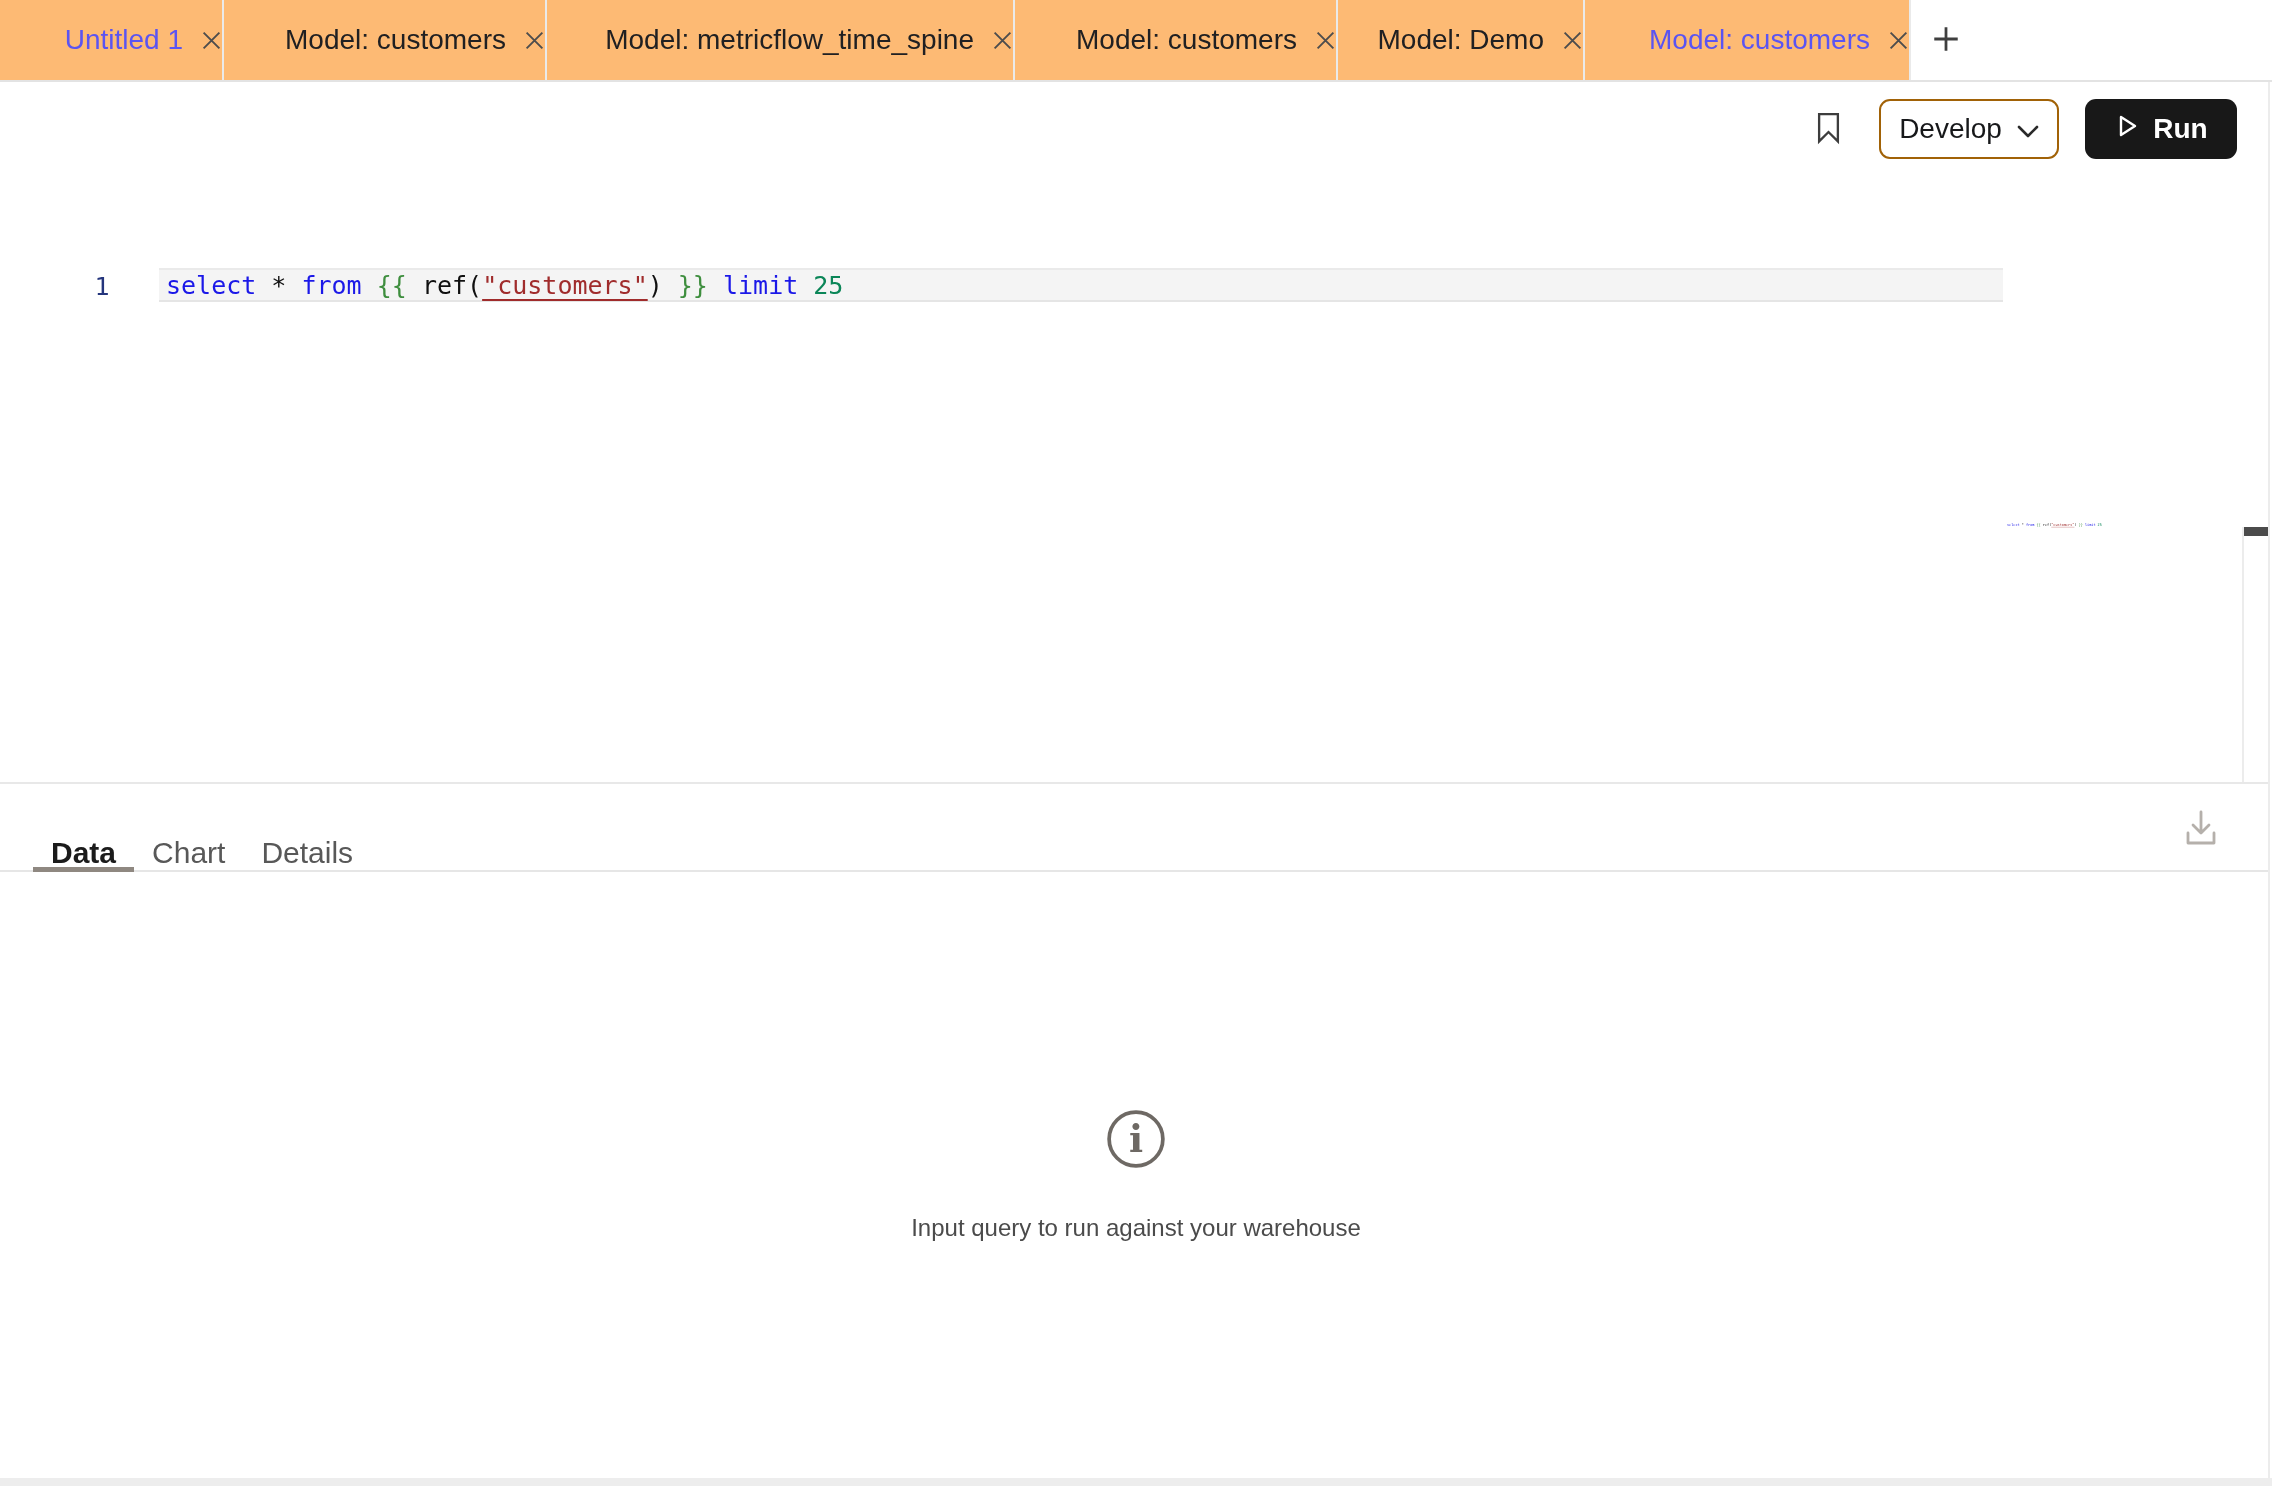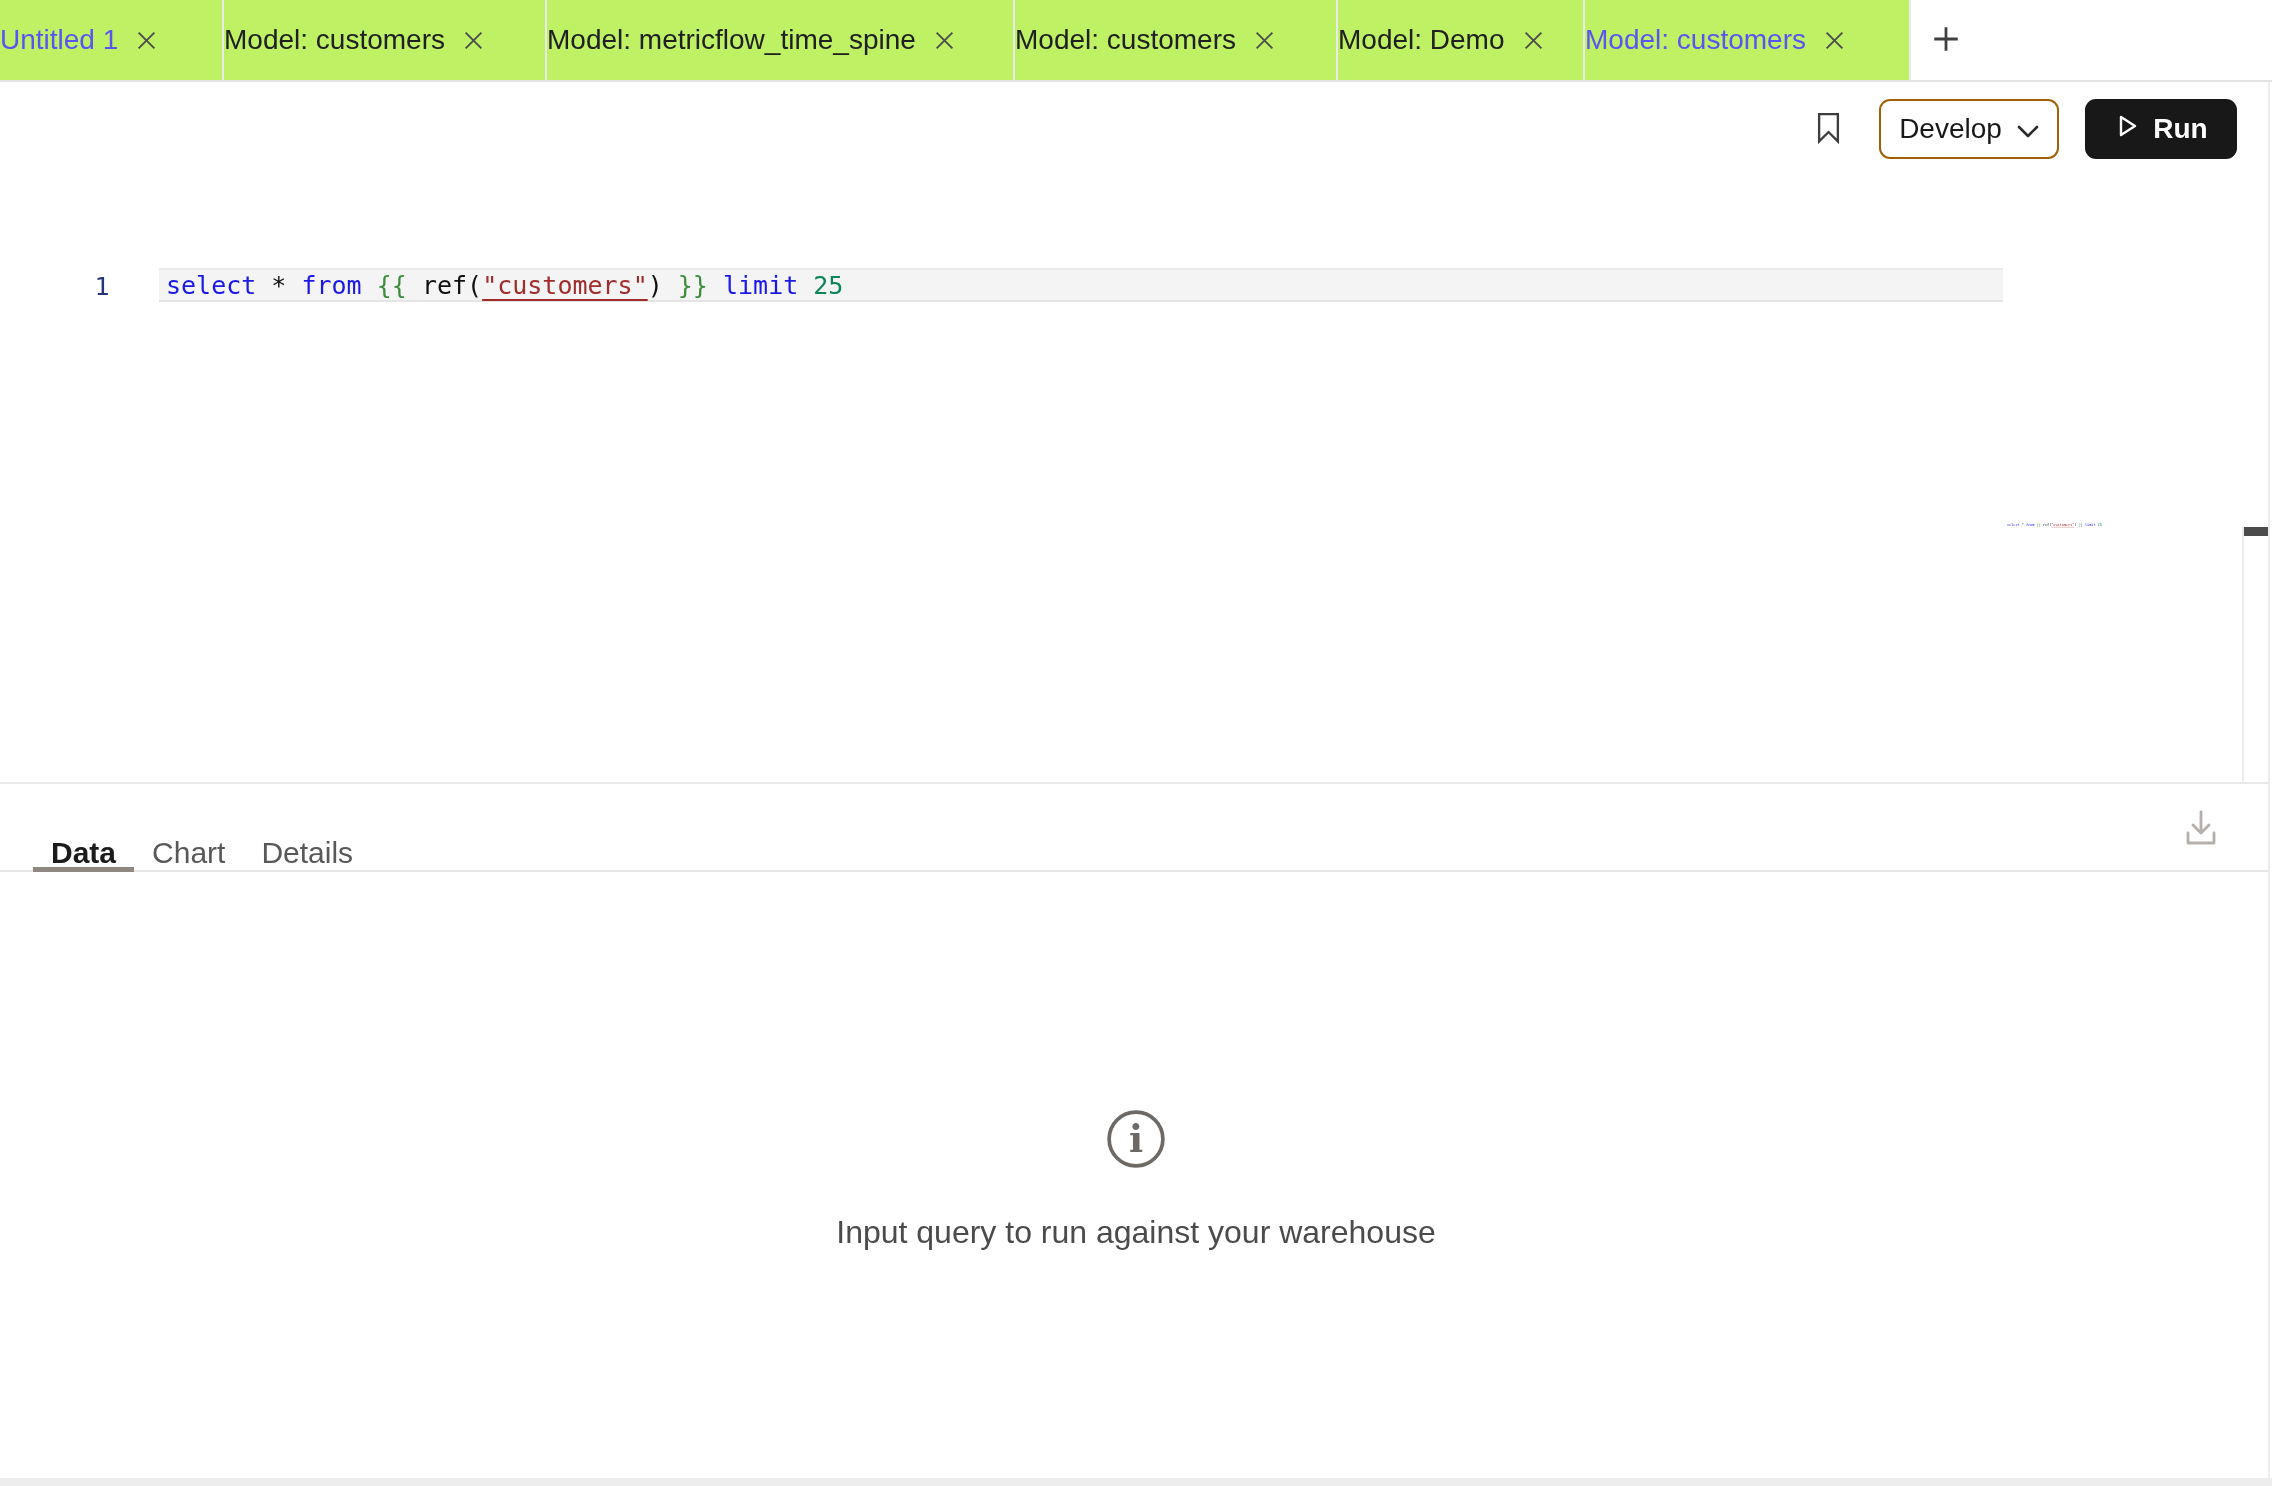--- a/index.html
+++ b/index.html
@@ -3,22 +3,22 @@
 <meta charset="utf-8">
 <style>
   * { margin:0; padding:0; box-sizing:border-box; }
   html,body { width:2272px; height:1486px; background:#fff; overflow:hidden;
               font-family:"Liberation Sans", sans-serif; color:#1d1d1f; }
   .app { position:relative; width:2272px; height:1486px; background:#fff; }
 
   
   .tabbar { position:absolute; top:0; left:0; right:0; height:82px; background:#fff;
             border-bottom:2px solid #e3e3e3; display:flex; align-items:stretch; }
-  .tab { border-right:2px solid #eaeaea; display:flex; align-items:center; justify-content:flex-start;
-         gap:18px; font-size:28px; background:#bef264; cursor:pointer; }
+  .tab { border-right:2px solid #eaeaea; display:flex; align-items:center; justify-content:flex-end;
+         gap:18px; font-size:28px; background:#fdba74; cursor:pointer; }
   .tab-label { color:#202022; white-space:nowrap; }
   .tab.active .tab-label { color:var(--accent,#5b54f2); }
   .close-x { display:flex; align-items:center; }
   .newtab { display:flex; align-items:center; justify-content:center; width:70px; background:#fff;
             border:none; cursor:pointer; }
 
   
   .toolbar { position:absolute; top:84px; left:0; right:0; height:90px; display:flex;
              align-items:center; justify-content:flex-end; padding-right:35px; gap:26px; }
   .bookmark-btn { display:flex; align-items:center; margin-right:12px; background:none; border:none; cursor:pointer; }
@@ -68,21 +68,21 @@
   .results-tabs { position:relative; height:88px; border-bottom:2px solid #e6e6e6;
                   display:flex; align-items:flex-end; padding-left:33px; }
   .rtab { position:relative; display:flex; align-items:center; padding:0 18px; font-size:30px;
           color:#585858; cursor:pointer; }
   .rtab.active { color:#1b1b1b; font-weight:600; }
   .rtab.active::after { content:""; position:absolute; left:0; right:0; bottom:-2px; height:5px;
                         background:var(--results-underline,#8f8881); }
   .download-btn { position:absolute; right:52px; top:22px; background:none; border:none; cursor:pointer; }
   .empty { position:absolute; top:324px; left:0; right:0; display:flex; flex-direction:column;
            align-items:center; gap:40px; }
-  .empty-msg { font-size:32px; font-weight:500; color:var(--empty-message-fg,#4b4b4b); }
+  .empty-msg { font-size:24px; font-weight:500; color:var(--empty-message-fg,#4b4b4b); }
 
   .bottom-strip { position:absolute; left:0; right:0; top:1478px; height:8px; background:#ededed; }
   .right-gutter { position:absolute; top:82px; bottom:8px; right:0; width:4px; background:#fff;
                   border-left:2px solid #ececec; }
 </style>
 </head>
 <body>
 
 <div class="app">
 

